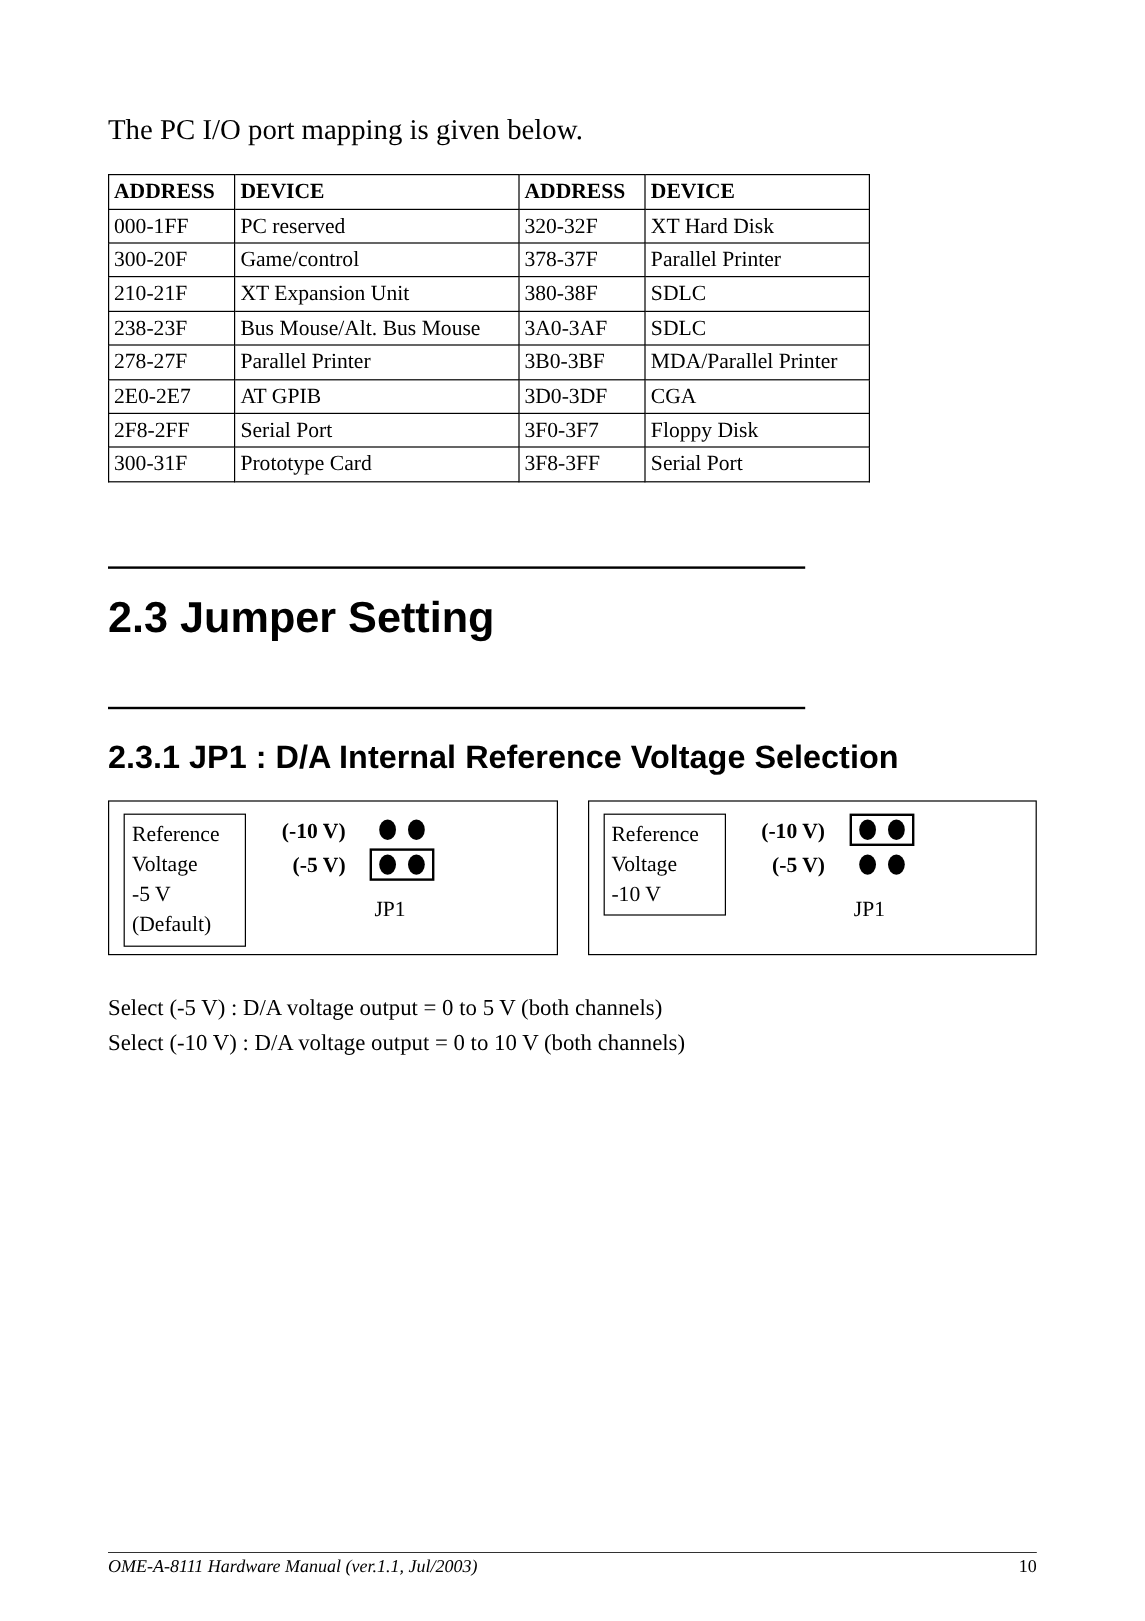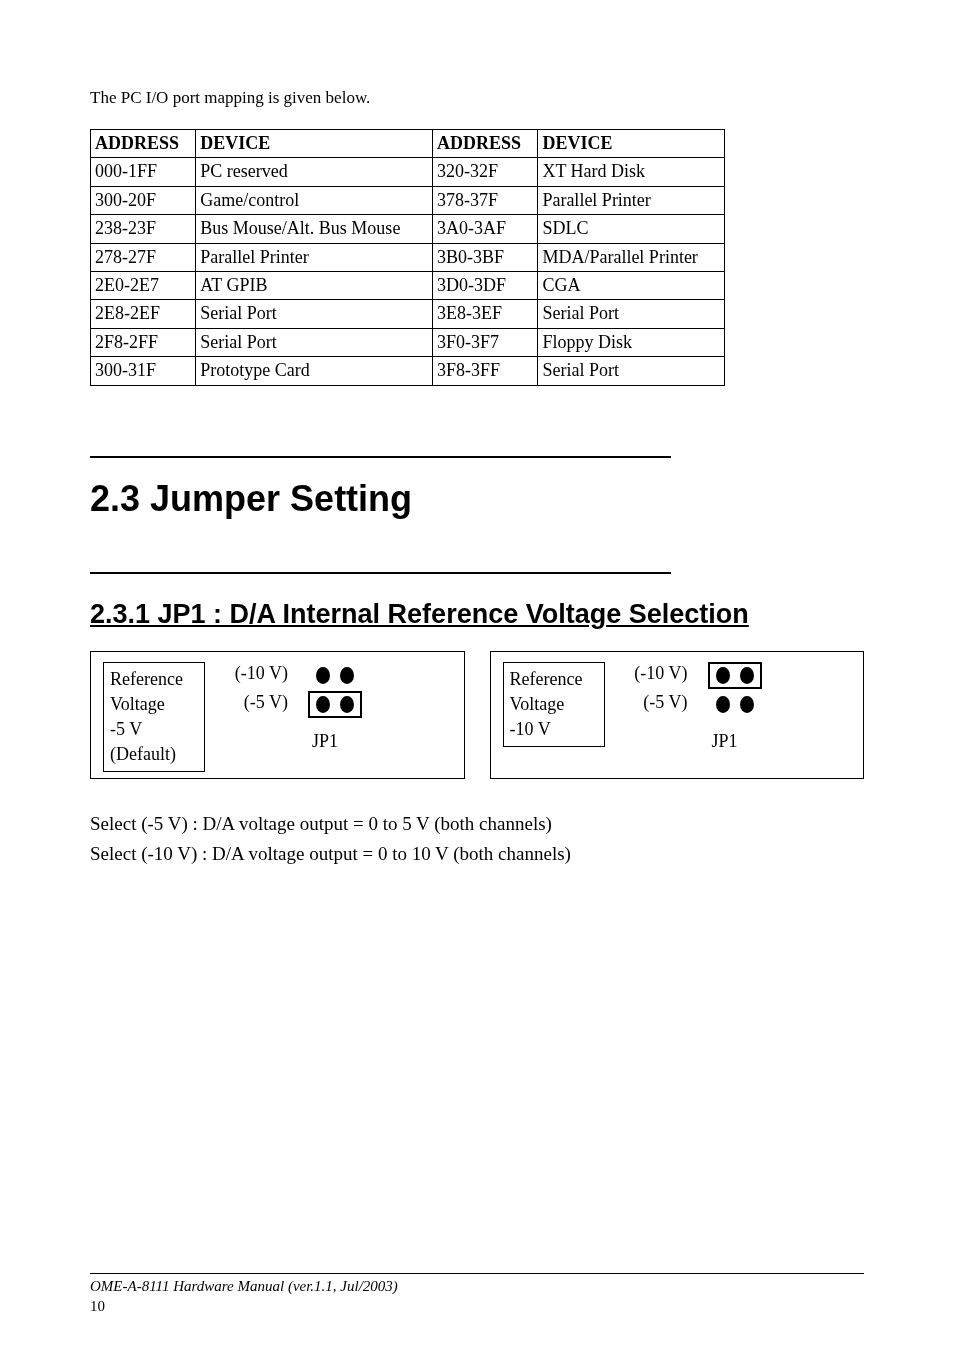--- a/index.html
+++ b/index.html
@@ -5,21 +5,21 @@
   body {
     font-family: "Times New Roman", Times, serif;
     margin: 0;
     padding: 70px 90px 50px 90px;
     font-size: 18px;
     color: #000;
     line-height: 1.3;
   }
   .intro {
     margin-bottom: 20px;
-    font-size: 17px;
+    font-size: 24px;
   }
   table.io-map {
     border-collapse: collapse;
     width: 82%;
     margin-bottom: 70px;
   }
   table.io-map th, table.io-map td {
     border: 1px solid #000;
     padding: 2px 4px;
     text-align: left;
@@ -41,21 +41,20 @@
     font-weight: bold;
     font-size: 36px;
     margin: 18px 0 50px 0;
   }
   h2.subsection {
     font-family: Arial, Helvetica, sans-serif;
     font-weight: bold;
     font-size: 27px;
     margin: 15px 0 10px 0;
     line-height: 1.9;
-    text-decoration: underline;
   }
   .refboxes {
     display: flex;
     gap: 25px;
     margin: 1px 0 30px 0;
   }
   .refbox-outer {
     border: 1px solid #000;
     padding: 10px 12px 6px 12px;
     display: flex;
@@ -70,23 +69,24 @@
     line-height: 1.4;
     width: 88px;
   }
   .jumper-col {
     display: flex;
     flex-direction: column;
     align-items: center;
   }
   .jumper-row {
     display: flex;
-    align-items: flex-start;
+    align-items: flex-end;
     gap: 20px;
     margin-bottom: 2px;
+    font-weight: bold;
   }
   .jumper-text {
     font-size: 18px;
     width: 65px;
     text-align: right;
   }
   .jumper-pads {
     display: flex;
     gap: 10px;
     padding: 3px 6px;
@@ -115,21 +115,20 @@
     position: fixed;
     bottom: 35px;
     left: 90px;
     right: 90px;
     border-top: 1px solid #000;
     font-style: italic;
     font-size: 15px;
     padding-top: 3px;
     display: flex;
     justify-content: space-between;
-    flex-direction: column;
   }
   .footer .pnum {
     font-style: normal;
   }
 </style>
 </head>
 <body>
 
 <p class="intro">The PC I/O port mapping is given below.</p>
 
@@ -149,42 +148,42 @@
         <td>320-32F</td>
         <td>XT Hard Disk</td>
       </tr>
     <tr>
         <td>300-20F</td>
         <td>Game/control</td>
         <td>378-37F</td>
         <td>Parallel Printer</td>
       </tr>
     <tr>
+        <td>210-21F</td>
+        <td>XT Expansion Unit</td>
+        <td>380-38F</td>
+        <td>SDLC</td>
+      </tr>
+    <tr>
         <td>238-23F</td>
         <td>Bus Mouse/Alt. Bus Mouse</td>
         <td>3A0-3AF</td>
         <td>SDLC</td>
       </tr>
     <tr>
         <td>278-27F</td>
         <td>Parallel Printer</td>
         <td>3B0-3BF</td>
         <td>MDA/Parallel Printer</td>
       </tr>
     <tr>
         <td>2E0-2E7</td>
         <td>AT GPIB</td>
         <td>3D0-3DF</td>
         <td>CGA</td>
-      </tr>
-    <tr>
-        <td>2E8-2EF</td>
-        <td>Serial Port</td>
-        <td>3E8-3EF</td>
-        <td>Serial Port</td>
       </tr>
     <tr>
         <td>2F8-2FF</td>
         <td>Serial Port</td>
         <td>3F0-3F7</td>
         <td>Floppy Disk</td>
       </tr>
     <tr>
         <td>300-31F</td>
         <td>Prototype Card</td>

